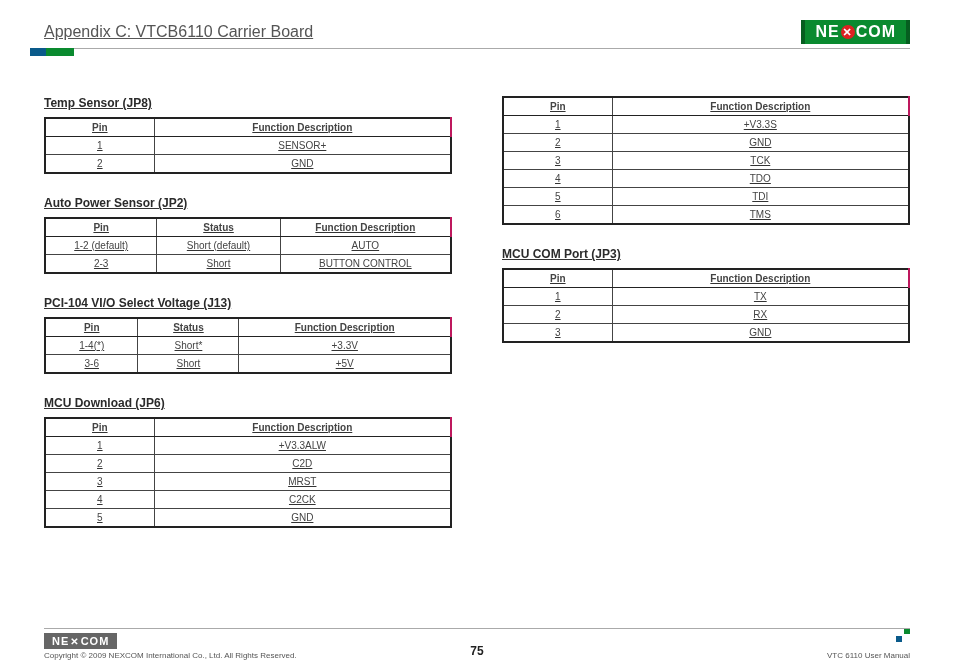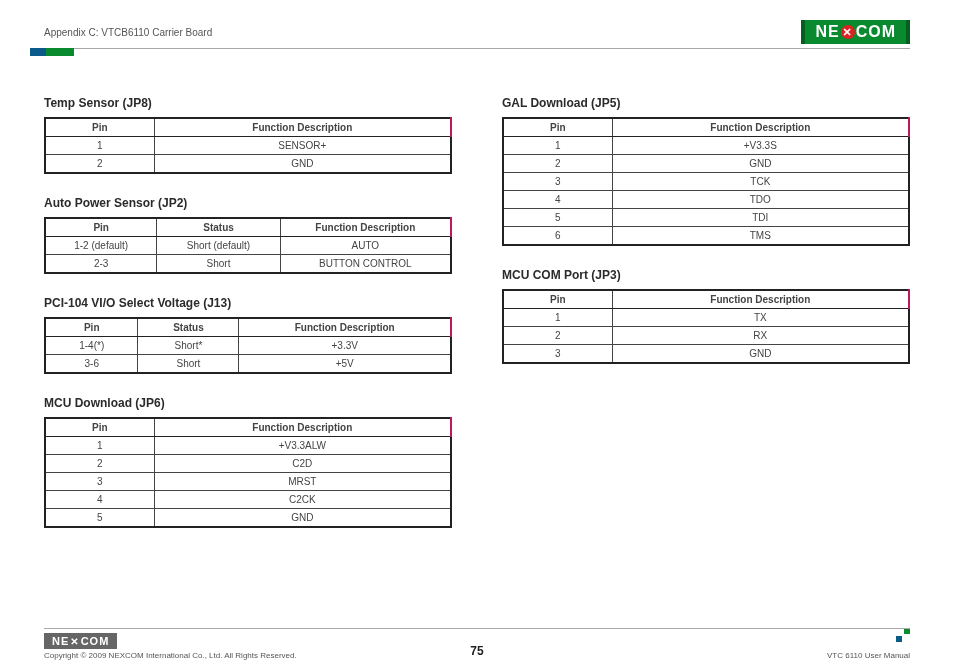--- a/index.html
+++ b/index.html
@@ -13,21 +13,21 @@
     position: relative;
     padding: 20px 44px 0 44px;
   }
   .header {
     display: flex;
     justify-content: space-between;
     align-items: center;
     border-bottom: 1px solid #aaa;
     padding-bottom: 4px;
   }
-  .header-title { font-size: 10px; color: #555; }
+  .header-title { font-size: 16px; color: #555; text-decoration: underline; }
   .logo-top {
     background: #0a8a2f;
     color: #fff;
     font-weight: bold;
     font-size: 16px;
     padding: 3px 10px;
     letter-spacing: 1px;
     display: flex;
     align-items: center;
     border-left: 4px solid #065e20;
@@ -36,20 +36,21 @@
   .logo-top .x { color: #fff; background: #d22; border-radius: 50%; width: 14px; height: 14px; display: inline-flex; align-items: center; justify-content: center; font-size: 11px; margin: 0 1px; }
   .accent-bar {
     width: 44px; height: 8px; background: #0a8a2f; margin-left: -14px; margin-top: -1px;
     display: flex;
   }
   .accent-bar div:first-child { width: 16px; background: #0a5a8a; height: 8px; }
   .columns {
     display: flex;
     gap: 50px;
     margin-top: 40px;
+    text-decoration: underline;
   }
   .col { flex: 1; }
   .section { margin-bottom: 22px; }
   .section-title { font-weight: bold; font-size: 12px; color: #2b2b2b; margin-bottom: 7px; }
   table {
     width: 100%;
     border-collapse: collapse;
     font-size: 10px;
   }
   th, td {
@@ -202,21 +203,20 @@
             </tr>
       </tbody>
         </table>
     </div>
 
   </div>
 
   <div class="col">
 
     <div class="section">
-      <div class="section-title">GAL Download (JP5)</div>
       <table>
         <tbody>
             <tr>
           <th>Pin</th>
           <th>Function Description</th>
         </tr>
         <tr>
               <td>1</td>
               <td>+V3.3S</td>
             </tr>

